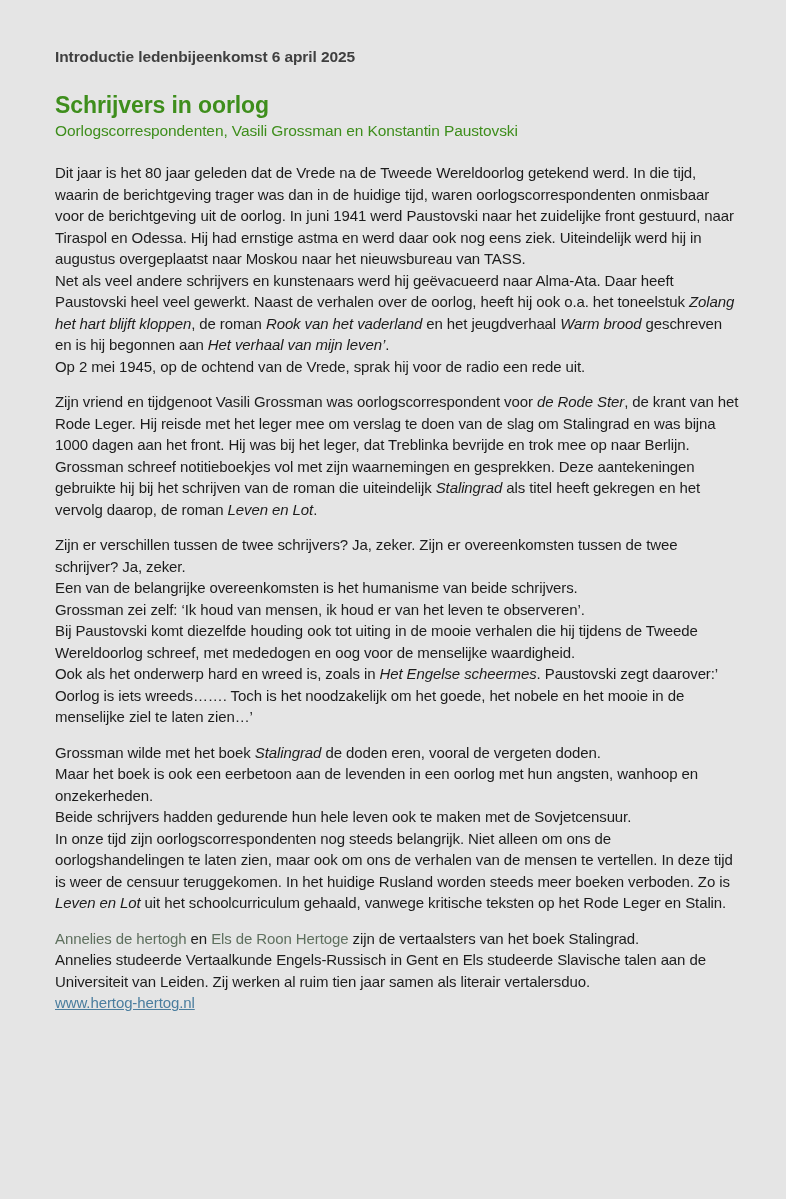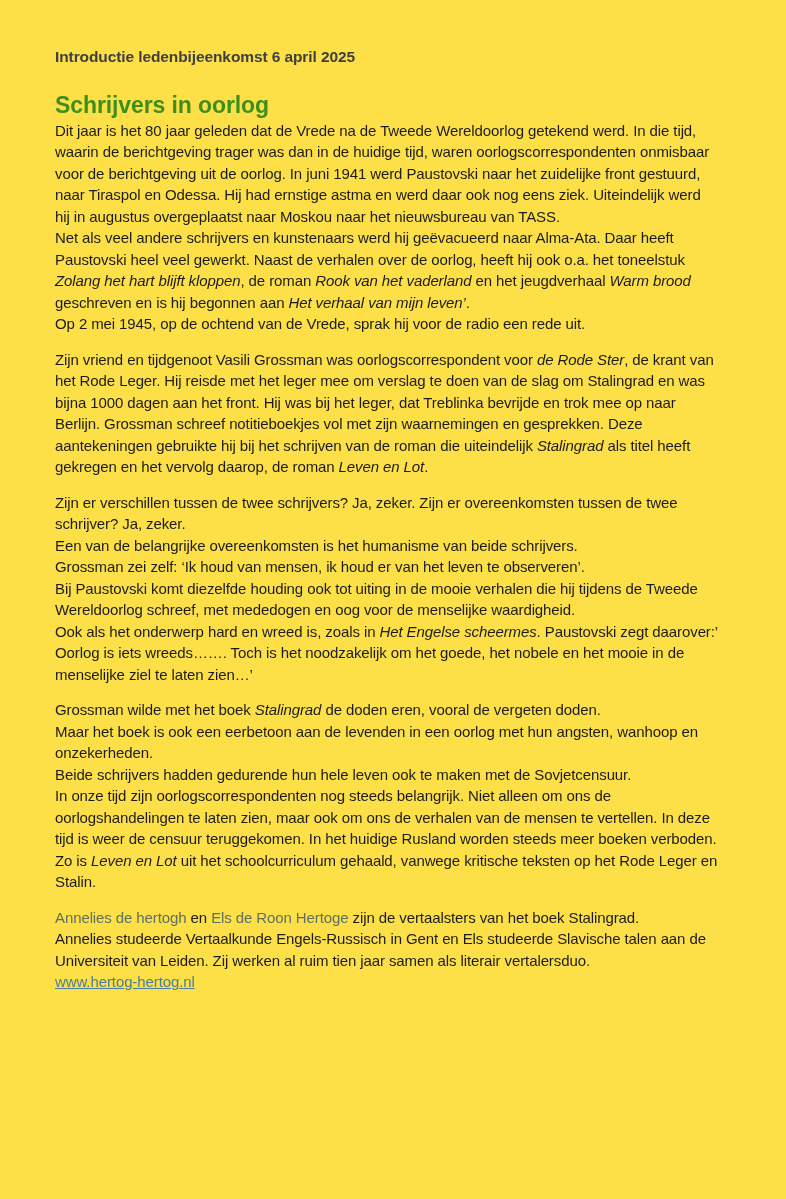--- a/index.html
+++ b/index.html
@@ -7,22 +7,22 @@
     --text:#1c1c1c;
     --header-gray:#3f3f3f;
     --names:#5e705e;
     --link:#4a7d9e;
   }
   html,body{margin:0;padding:0;background:#ffffff;}
   .page{
     width:786px;
     min-height:1199px;
     box-sizing:border-box;
-    padding:46px 67px 40px 55px;
-    background:#fde047;
+    padding:46px 45px 40px 55px;
+    background:#e5e5e5;
     font-family:"Liberation Sans",sans-serif;
     font-size:15px;
     line-height:21.5px;
     letter-spacing:-0.1px;
     color:var(--text);
   }
   .doc-header{
     font-weight:bold;
     color:var(--header-gray);
     font-size:15.5px;
@@ -47,20 +47,21 @@
   a.link{color:var(--link);cursor:pointer;}
 </style>
 </head>
 <body>
 
 <div class="page">
   <div class="doc-header">Introductie ledenbijeenkomst 6 april 2025</div>
 
   <h1 class="doc-title">Schrijvers in oorlog</h1>
 
+  <div class="doc-subtitle">Oorlogscorrespondenten, Vasili Grossman en Konstantin Paustovski</div>
 
   <div class="doc-body">
       <p><span class="n">Dit jaar is het 80 jaar geleden dat de Vrede na de Tweede Wereldoorlog getekend werd. In die tijd, waarin de berichtgeving trager was dan in de huidige tijd, waren oorlogscorrespondenten onmisbaar voor de berichtgeving uit de oorlog. In juni 1941 werd Paustovski naar het zuidelijke front gestuurd, naar Tiraspol en Odessa. Hij had ernstige astma en werd daar ook nog eens ziek. Uiteindelijk werd hij in augustus overgeplaatst naar Moskou naar het nieuwsbureau van TASS.</span><br><span class="n">Net als veel andere schrijvers en kunstenaars werd hij geëvacueerd naar Alma-Ata. Daar heeft Paustovski heel veel gewerkt. Naast de verhalen over de oorlog, heeft hij ook o.a. het toneelstuk </span><span class="i">Zolang het hart blijft kloppen</span><span class="n">, de roman </span><span class="i">Rook van het vaderland</span><span class="n"> en het jeugdverhaal </span><span class="i">Warm brood</span><span class="n"> geschreven en is hij begonnen aan </span><span class="i">Het verhaal van mijn leven’</span><span class="n">.</span><br><span class="n">Op 2 mei 1945, op de ochtend van de Vrede, sprak hij voor de radio een rede uit.</span></p>
       <p><span class="n">Zijn vriend en tijdgenoot Vasili Grossman was oorlogscorrespondent voor </span><span class="i">de Rode Ster</span><span class="n">, de krant van het Rode Leger. Hij reisde met het leger mee om verslag te doen van de slag om Stalingrad en was bijna 1000 dagen aan het front. Hij was bij het leger, dat Treblinka bevrijde en trok mee op naar Berlijn. Grossman schreef notitieboekjes vol met zijn waarnemingen en gesprekken. Deze aantekeningen gebruikte hij bij het schrijven van de roman die uiteindelijk </span><span class="i">Stalingrad</span><span class="n"> als titel heeft gekregen en het vervolg daarop, de roman </span><span class="i">Leven en Lot</span><span class="n">.</span></p>
       <p><span class="n">Zijn er verschillen tussen de twee schrijvers? Ja, zeker. Zijn er overeenkomsten tussen de twee schrijver? Ja, zeker.</span><br><span class="n">Een van de belangrijke overeenkomsten is het humanisme van beide schrijvers.</span><br><span class="n">Grossman zei zelf: ‘Ik houd van mensen, ik houd er van het leven te observeren’.</span><br><span class="n">Bij Paustovski komt diezelfde houding ook tot uiting in de mooie verhalen die hij tijdens de Tweede Wereldoorlog schreef, met mededogen en oog voor de menselijke waardigheid.</span><br><span class="n">Ook als het onderwerp hard en wreed is, zoals in </span><span class="i">Het Engelse scheermes</span><span class="n">. Paustovski zegt daarover:’ Oorlog is iets wreeds……. Toch is het noodzakelijk om het goede, het nobele en het mooie in de menselijke ziel te laten zien…’</span></p>
       <p><span class="n">Grossman wilde met het boek </span><span class="i">Stalingrad</span><span class="n"> de doden eren, vooral de vergeten doden.</span><br><span class="n">Maar het boek is ook een eerbetoon aan de levenden in een oorlog met hun angsten, wanhoop en onzekerheden.</span><br><span class="n">Beide schrijvers hadden gedurende hun hele leven ook te maken met de Sovjetcensuur.</span><br><span class="n">In onze tijd zijn oorlogscorrespondenten nog steeds belangrijk. Niet alleen om ons de oorlogshandelingen te laten zien, maar ook om ons de verhalen van de mensen te vertellen. In deze tijd is weer de censuur teruggekomen. In het huidige Rusland worden steeds meer boeken verboden. Zo is </span><span class="i">Leven en Lot</span><span class="n"> uit het schoolcurriculum gehaald, vanwege kritische teksten op het Rode Leger en Stalin.</span></p>
       <p><span class="name">Annelies de hertogh</span><span class="n"> en </span><span class="name">Els de Roon Hertoge</span><span class="n"> zijn de vertaalsters van het boek Stalingrad.</span><br><span class="n">Annelies studeerde Vertaalkunde Engels-Russisch in Gent en Els studeerde Slavische talen aan de Universiteit van Leiden. Zij werken al ruim tien jaar samen als literair vertalersduo.</span><br><a href="#" class="link">www.hertog-hertog.nl</a></p>
     </div>
 </div>
 

